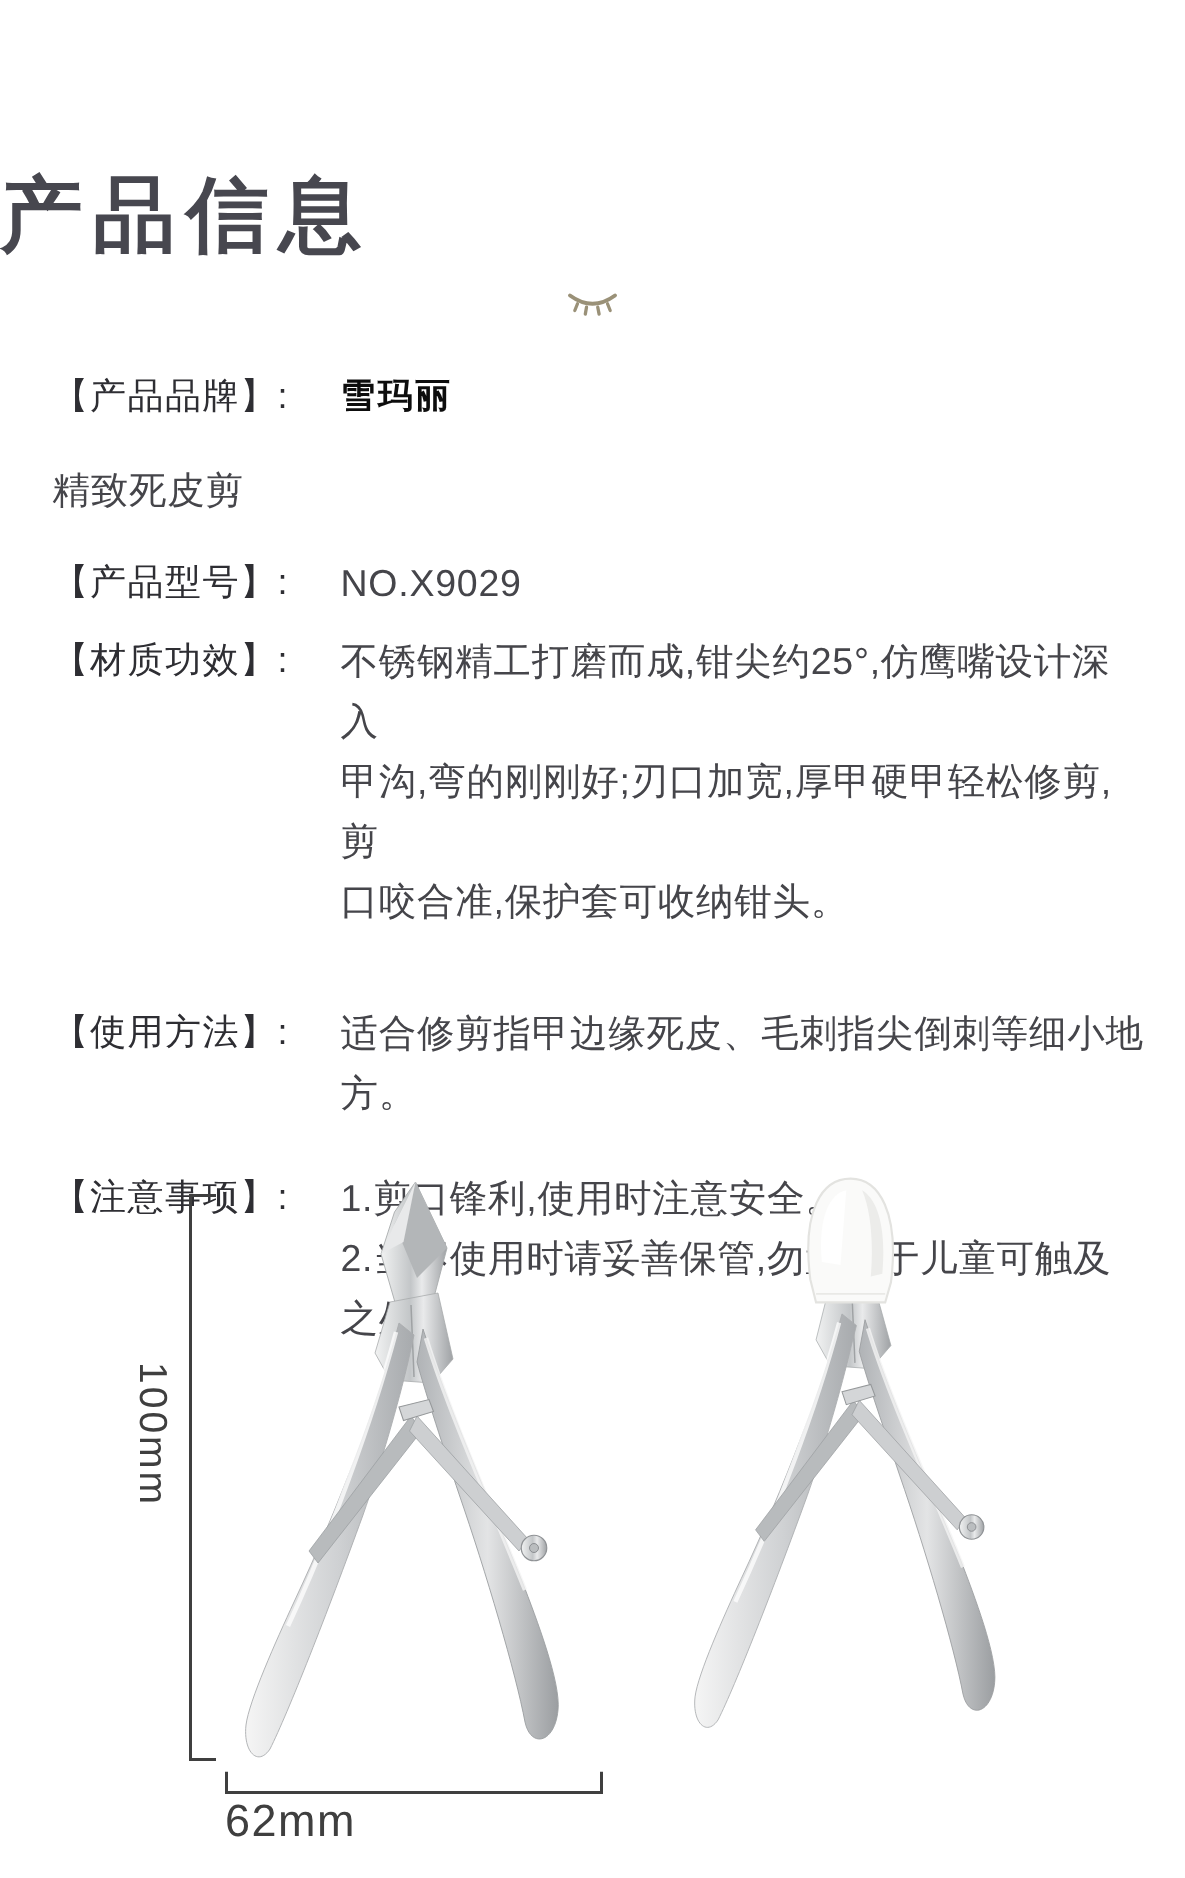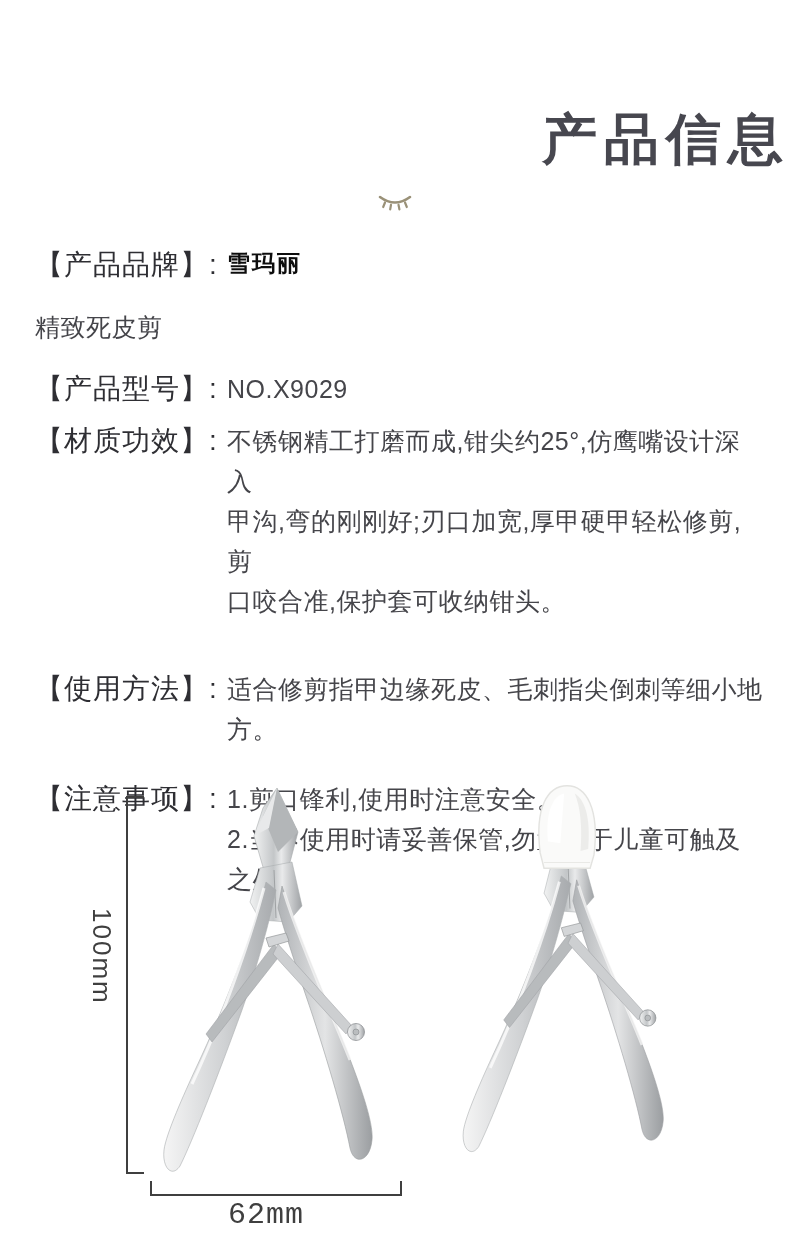--- a/index.html
+++ b/index.html
@@ -9,36 +9,36 @@
   .page {
     position: relative;
     width: 790px;
     height: 1252px;
     margin: 0 auto;
     background: #ffffff;
     overflow: hidden;
   }
 
   
-  .title-block { padding-top: 112px; text-align: right; font-family: Liberation Mono, monospace; }
+  .title-block { padding-top: 112px; text-align: left; }
   .page-title {
     font-size: 55px;
     font-weight: bold;
     color: #47474f;
     letter-spacing: 7px;
     line-height: 1.15;
   }
   .lash-icon { display: block; margin: 18px auto 0 auto; }
 
   
   .info-list { margin-top: 34px; padding-left: 35px; padding-right: 25px; }
   .info-row { display: flex; align-items: flex-start; }
   .info-label {
     flex: 0 0 192px;
-    font-size: 28px;
+    font-size: 24px;
     color: #2e2e33;
     letter-spacing: 1px;
     line-height: 40px;
     white-space: nowrap;
   }
   .info-value {
     flex: 1 1 auto;
     font-size: 25px;
     color: #45454a;
     line-height: 40px;
@@ -82,28 +82,26 @@
     left: 86px;
     top: 126px;
     writing-mode: vertical-rl;
     text-orientation: sideways;
     font-size: 26px;
     color: #3f3f3f;
     letter-spacing: 2px;
   }
   .hdim-label {
     position: absolute;
-    left: 140px;
+    left: 150px;
     top: 416px;
     width: 252px;
-    text-align: center;
     font-size: 30px;
     color: #3f3f3f;
     letter-spacing: 1px;
-    font-family: Liberation Mono, monospace;
   }
 </style>
 </head>
 <body>
 
 <div class="page">
 
   <div class="title-block">
     <div class="page-title">产品信息</div>
     <svg class="lash-icon" width="36" height="18" viewBox="0 0 36 18">

